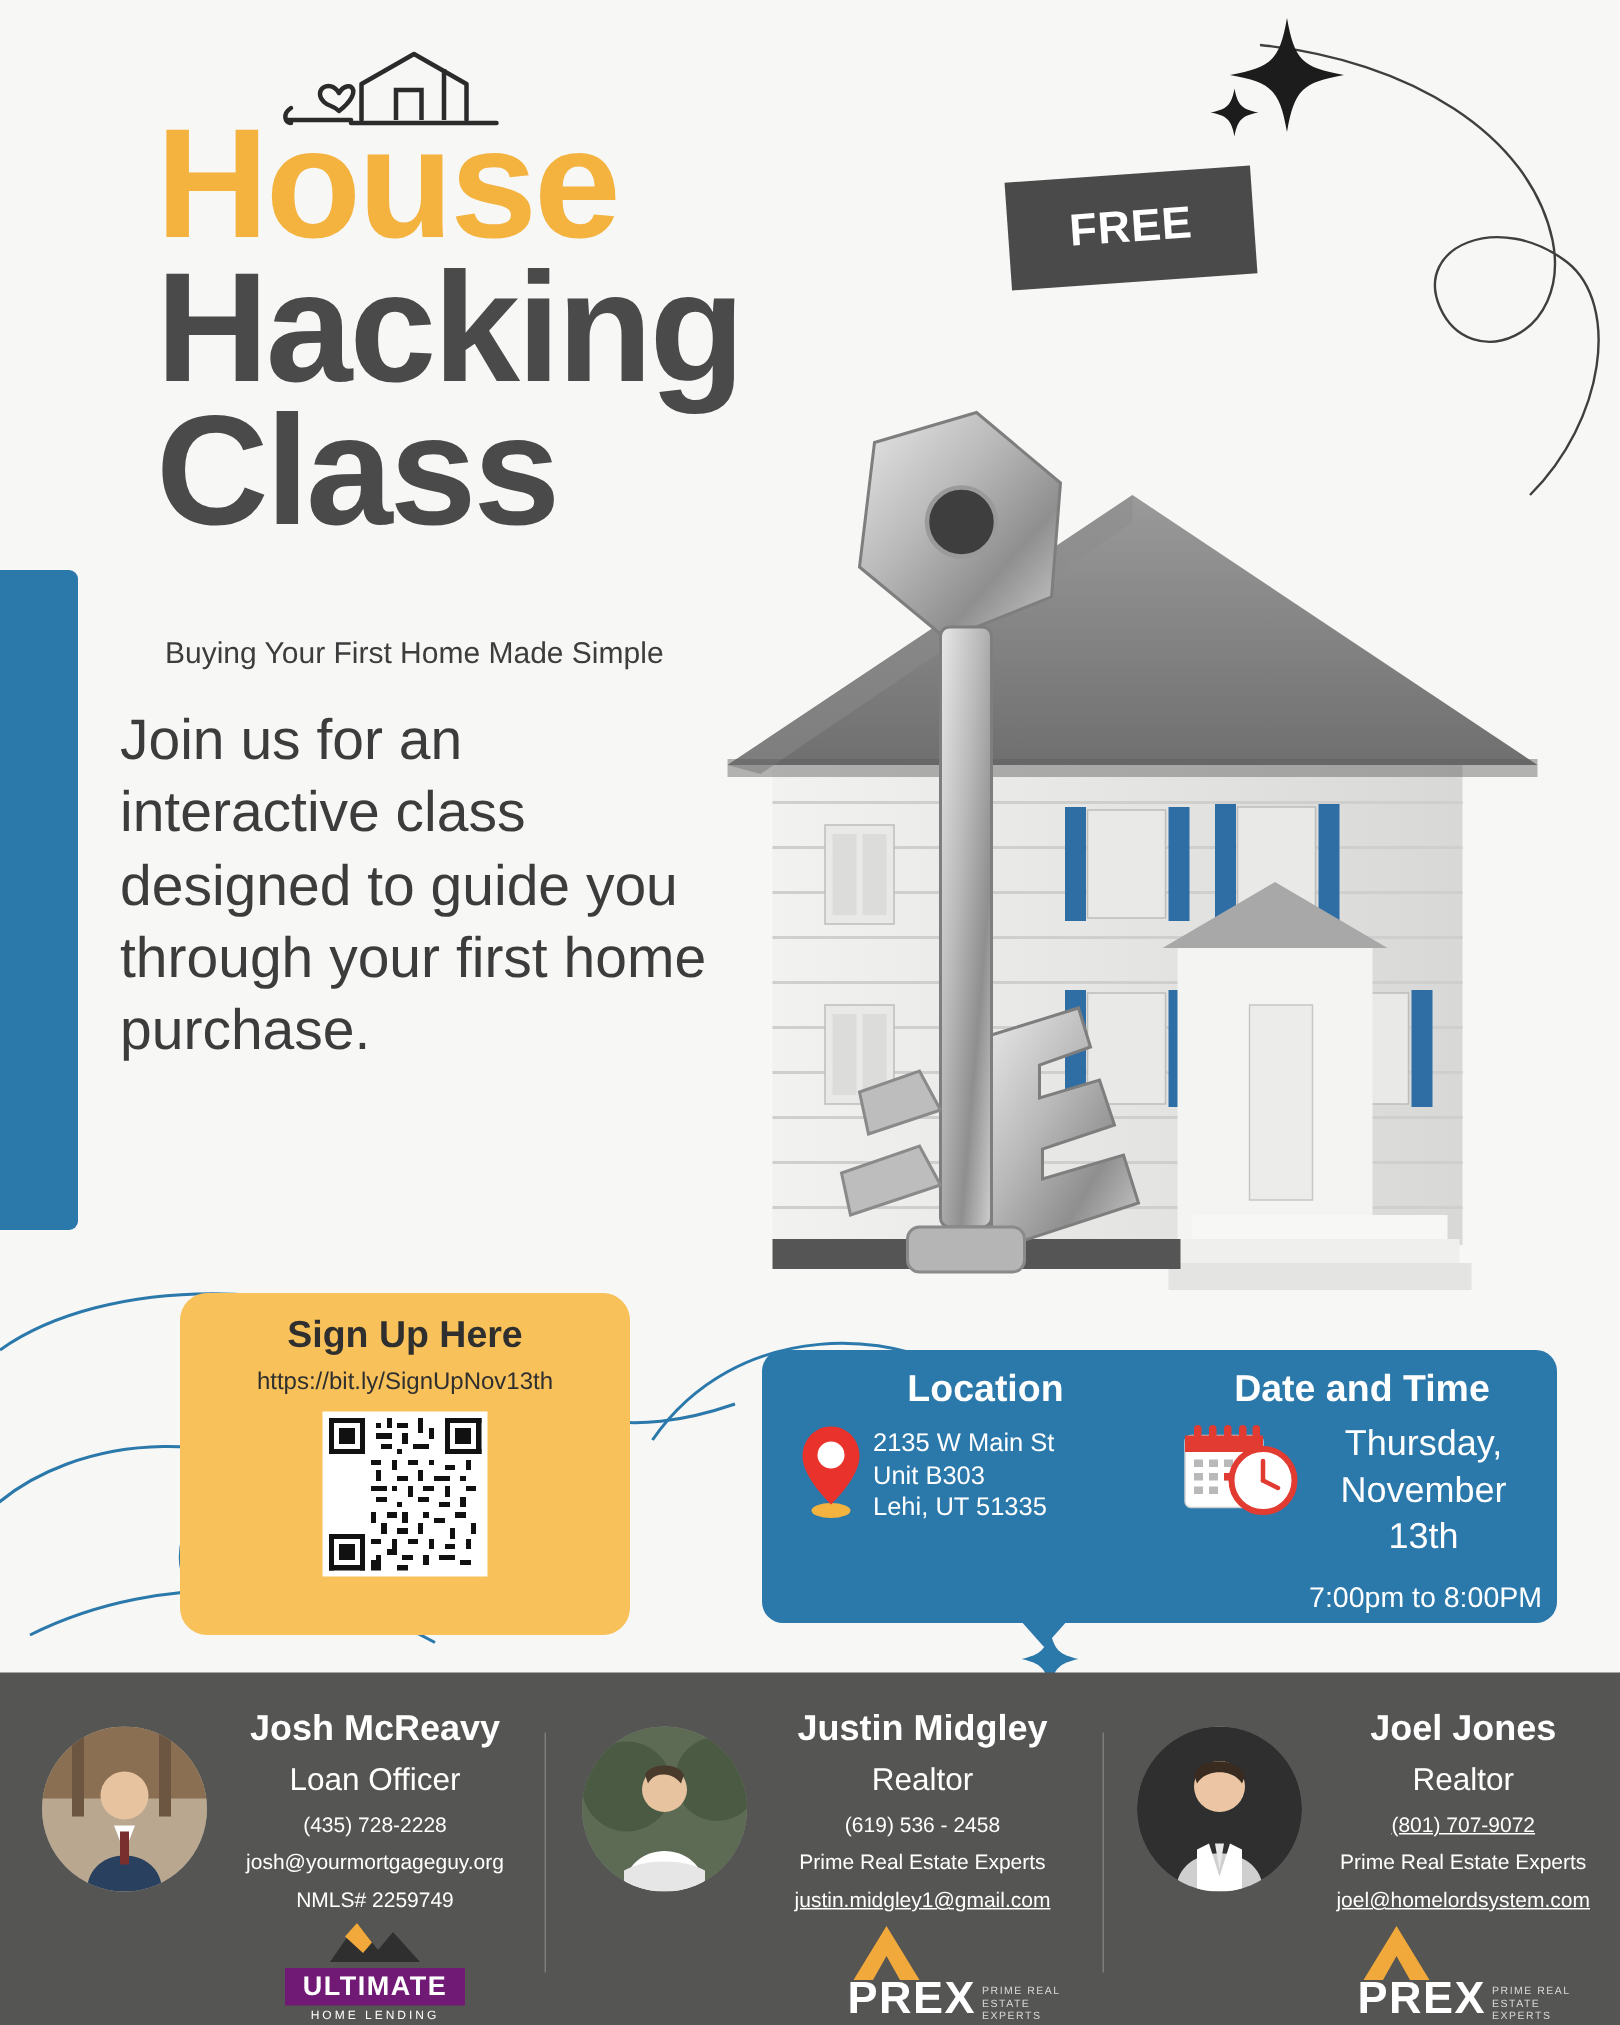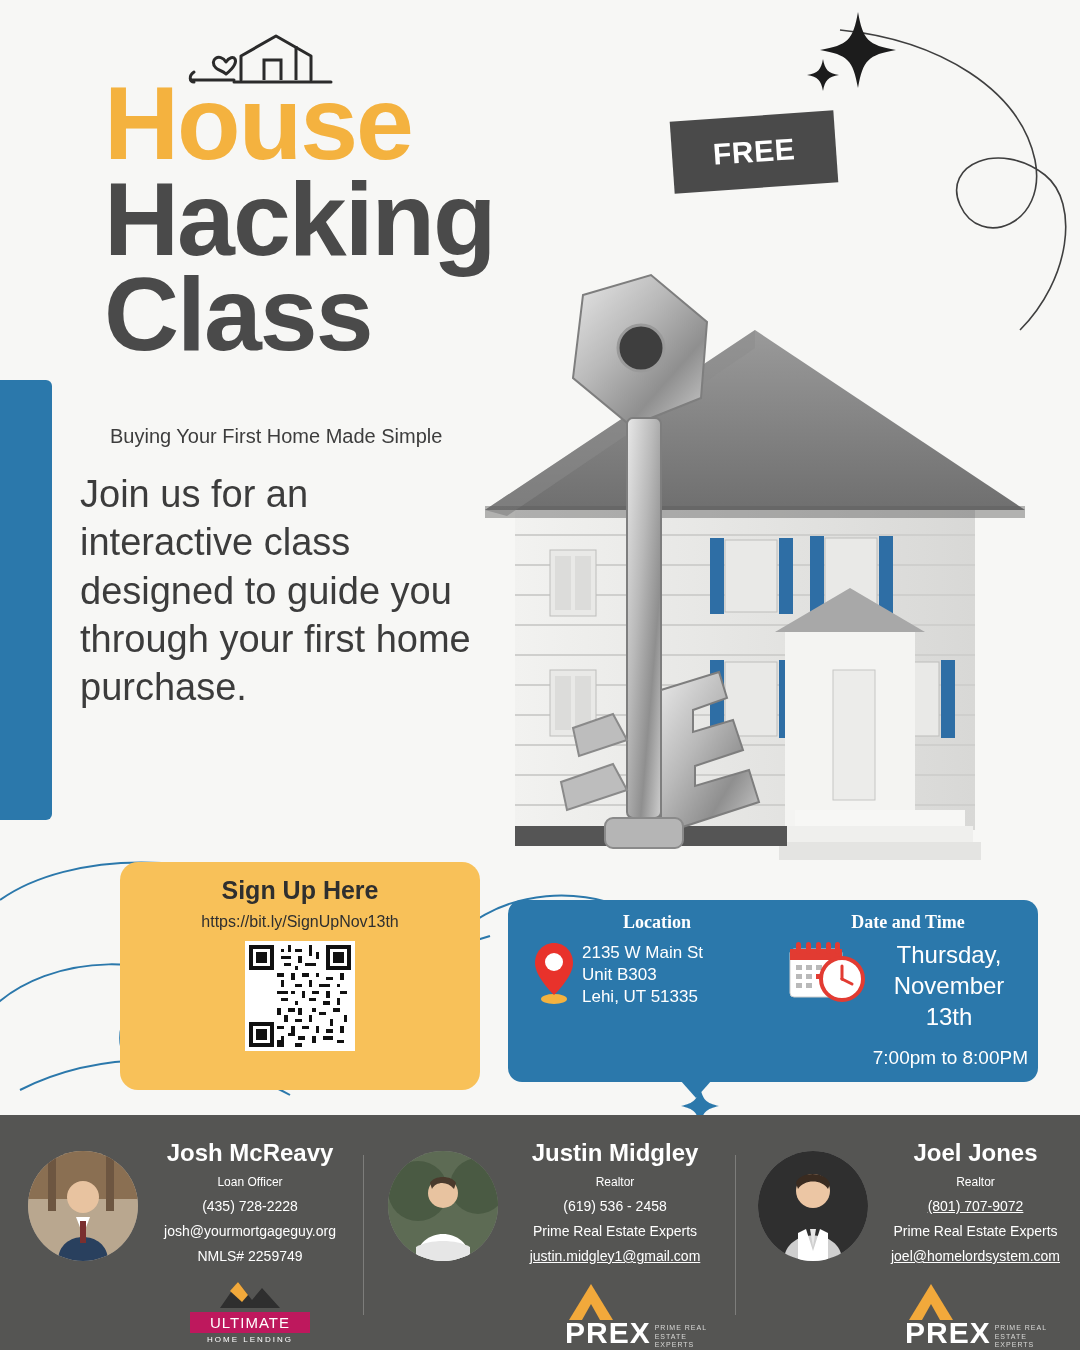--- a/index.html
+++ b/index.html
@@ -61,39 +61,39 @@
   .free-badge span {
     color: #fff; font-size: 30px; font-weight: 800; letter-spacing: 0.5px;
   }
 
   
   .photo { position: absolute; left: 455px; top: 270px; width: 600px; height: 620px; }
 
   
   .signup-card {
     position: absolute; left: 120px; top: 862px;
-    width: 360px; height: 228px;
+    width: 300px; height: 228px;
     background: #f8c159; border-radius: 18px;
     text-align: center; padding-top: 14px;
   }
   .signup-card .title { font-size: 25px; font-weight: 800; color: #2f2f2f; }
   .signup-card .url { font-size: 16px; color: #2f2f2f; margin-top: 8px; }
   .qr { width: 110px; height: 110px; margin: 10px auto 0; background: #fff; padding: 4px; }
   .qr svg { display:block; }
 
   
   .info-bar {
     position: absolute; left: 508px; top: 900px;
     width: 530px; height: 182px;
     background: #2b78ab; border-radius: 14px;
     color: #fff;
   }
   .info-bar .col-left { position: absolute; left: 24px; top: 12px; width: 250px; }
   .info-bar .col-right { position: absolute; left: 280px; top: 12px; width: 240px; text-align: center; }
-  .info-bar h3 { font-size: 18px; font-weight: 800; text-align: center; font-family: Liberation Serif, serif; }
+  .info-bar h3 { font-size: 25px; font-weight: 800; text-align: center; }
   .loc-row { display: flex; align-items: center; margin-top: 8px; }
   .addr { font-size: 17px; line-height: 1.28; margin-left: 6px; }
   .dt-row { display: flex; align-items: flex-start; margin-top: 6px; }
   .dt-text { font-size: 24px; line-height: 1.3; margin-left: 4px; text-align: center; }
   .dt-time { font-size: 19px; margin-top: 14px; text-align: right; }
 
   .bar-point {
     position: absolute; left: 680px; top: 1080px;
     width: 0; height: 0;
     border-left: 16px solid transparent;
@@ -107,30 +107,30 @@
     background: #555553;
   }
   .contact { position: absolute; top: 0; height: 235px; }
   .contact .avatar {
     position: absolute; top: 36px; width: 110px; height: 110px; border-radius: 50%;
     overflow: hidden; background: #8a8a8a;
   }
   .contact .avatar svg { display:block; }
   .contact .info { position: absolute; top: 24px; text-align: center; color: #fff; }
   .contact .name { font-size: 24px; font-weight: 800; }
-  .contact .role { font-size: 12px; margin-top: 8px; }
+  .contact .role { font-size: 21px; margin-top: 8px; }
   .contact .line { font-size: 14px; margin-top: 9px; }
   .contact .line.u { text-decoration: underline; }
   .divider { position: absolute; top: 40px; width: 1px; height: 160px; background: #7d7d7b; }
 
   .logo-ultimate {
     position: absolute; width: 120px; text-align:center;
   }
   .logo-ultimate .bar {
-    background: #be185d; color: #fff; font-weight: 400; font-size: 15px;
+    background: #701a75; color: #fff; font-weight: 700; font-size: 18px;
     letter-spacing: 1px; padding: 2px 0;
   }
   .logo-ultimate .sub { font-size: 8px; color: #fff; letter-spacing: 2px; margin-top: 2px;}
 
   .logo-prex { position: absolute; width: 150px; }
   .logo-prex .word { color: #fff; font-size: 30px; font-weight: 700; letter-spacing: 1px; }
   .logo-prex .tag { color: #d9d9d7; font-size: 7px; letter-spacing: 1px; line-height: 1.25; }
 </style>
 </head>
 <body>

